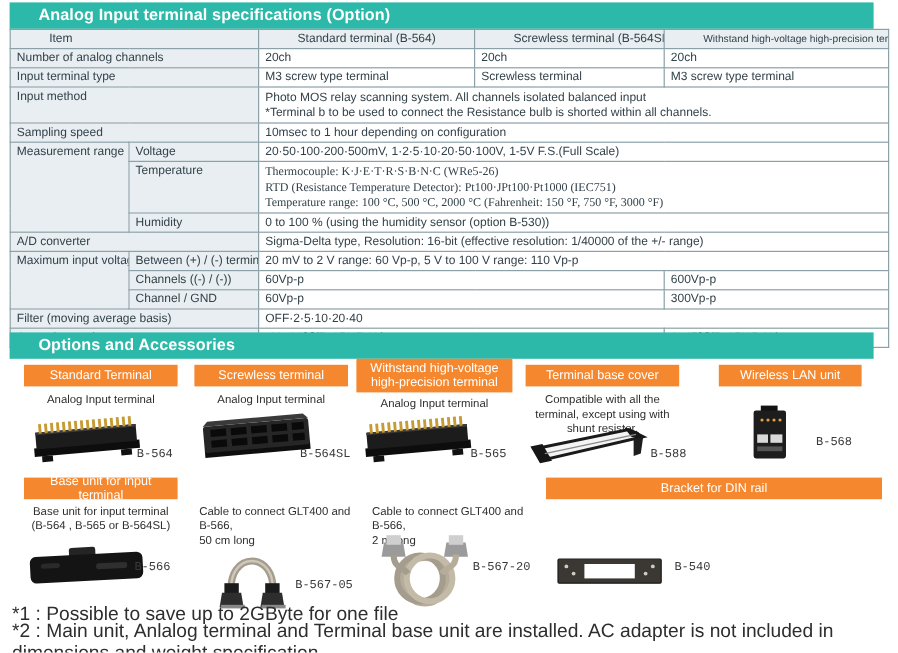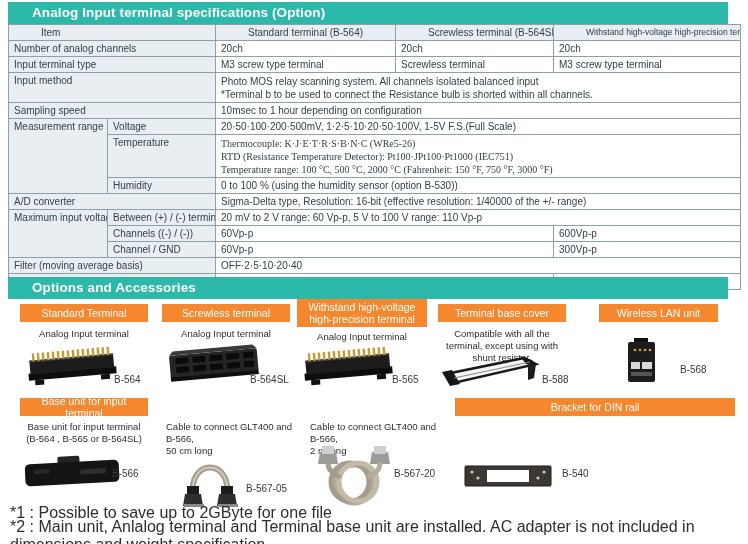--- a/index.html
+++ b/index.html
@@ -24,21 +24,21 @@
   .spec td.lbl { background:#e8eef1; }
   .spec tr.hdr td { background:#e8eef1;padding-left:32px; }
   .spec td.multi { white-space:normal; }
   .acc-card-header {
     position:absolute; background:#f5872e; color:#fff; font-size:10.5px;
     display:flex; align-items:center; justify-content:center; text-align:center;
     line-height:1.15; box-sizing:border-box; padding:0 4px;
   }
   .desc { position:absolute; font-size:9.5px; line-height:1.25; color:#2e2e2e; text-align:center; }
   .desc.left { text-align:left; }
-  .code { position:absolute; font-size:10px; color:#3a3a3a; }
+  .code { position:absolute; font-size:10px; color:#3a3a3a;font-family:Liberation Mono, monospace; }
   .photo { position:absolute; }
   .footnote { position:absolute; left:10px; font-size:16px; color:#2e2e2e; }
 </style>
 </head>
 <body>
 
 <div class="page">
 
   <div class="bar" style="top:2px;">Analog Input terminal specifications (Option)</div>
 

